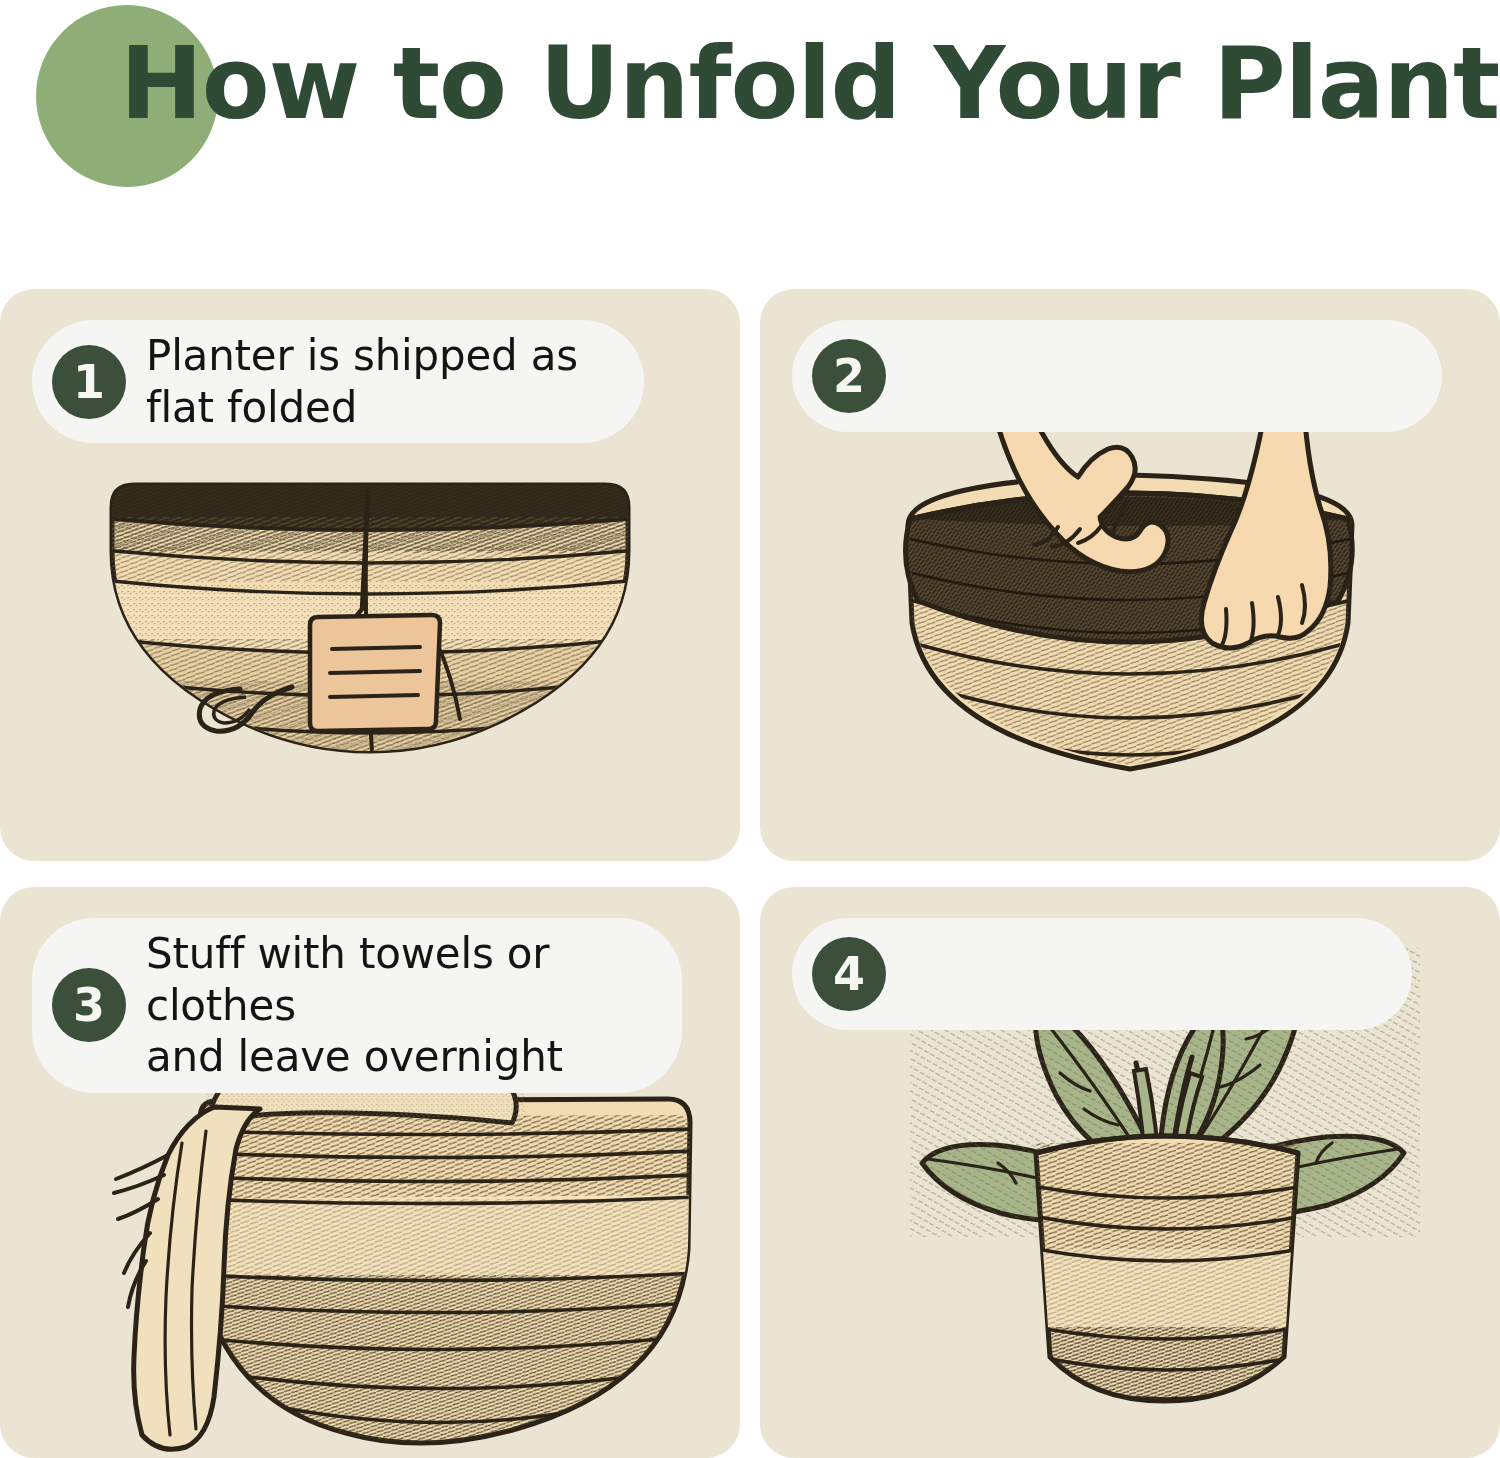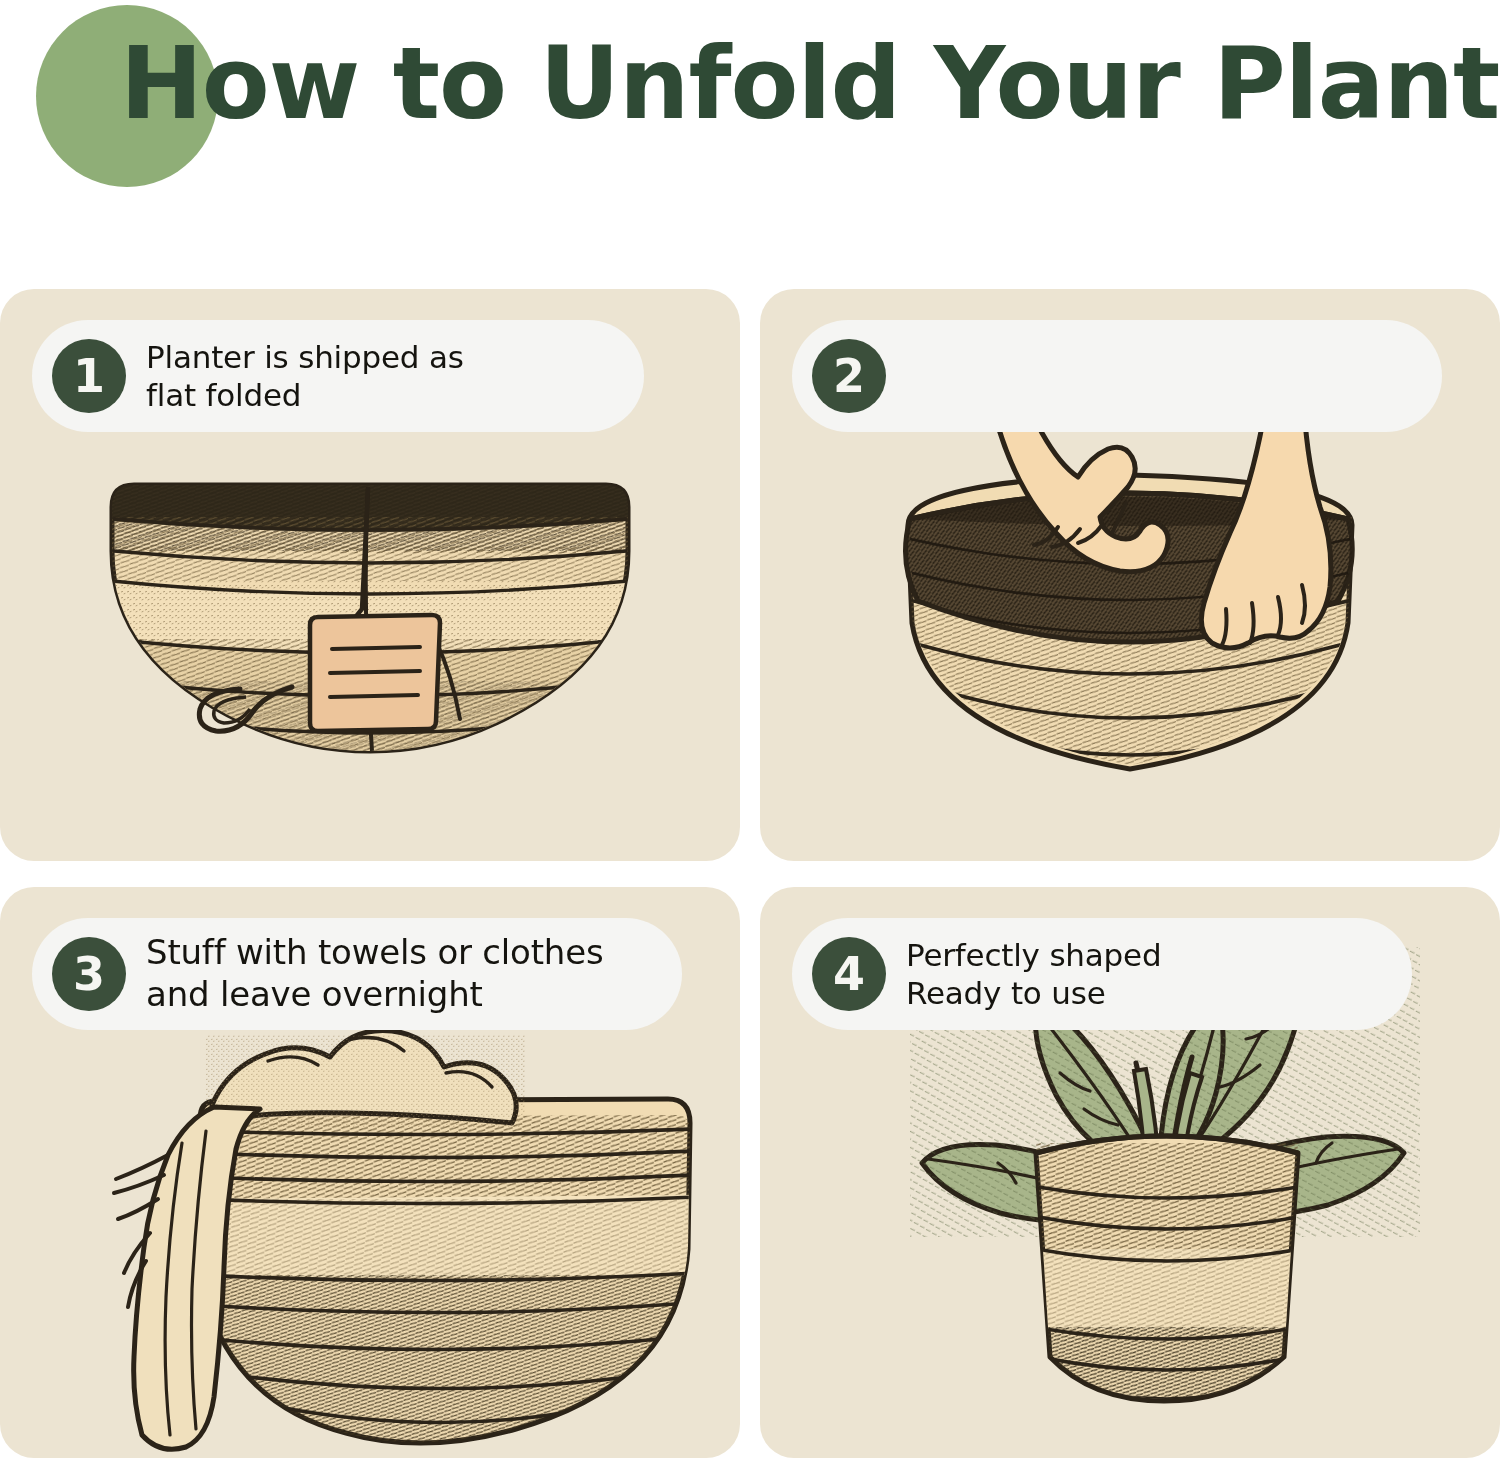--- a/index.html
+++ b/index.html
@@ -67,27 +67,27 @@
     color:#f6f6f2;
     display:flex;align-items:center;justify-content:center;
     font-family:"DejaVu Sans", sans-serif;
     font-size:46px;font-weight:700;
     line-height:1;
     margin-right:20px;
   }
   .pill-text{
     color:#15140f;
     font-family:"DejaVu Sans", sans-serif;
-    font-size:31px;
+    font-size:42px;
     line-height:1.23;
     font-weight:400;
     white-space:pre-line;
     letter-spacing:-0.2px;
   }
-  .card-3 .pill-text{font-size:34px;}
+  .card-3 .pill-text{font-size:42px;}
   .illus{
     position:absolute;left:0;top:0;width:740px;height:100%;
     z-index:1;
   }
   .illus svg{display:block;width:100%;height:100%;}
 </style>
 </head>
 <body>
 
 <div class="header">
@@ -389,18 +389,16 @@
             <path d="M294 498 Q406 526 520 498"></path>
           </g>
         </g>
 
         <path d="M276 266 Q406 232 538 266" fill="none" stroke="#2b2318" stroke-width="5"></path>
       </svg>
     </div>
 
     <div class="pill">
       <div class="badge">4</div>
-      <div class="pill-text">Perfectly shaped
-Ready to use</div>
     </div>
   </div>
 
 </div>
 
 </body></html>

